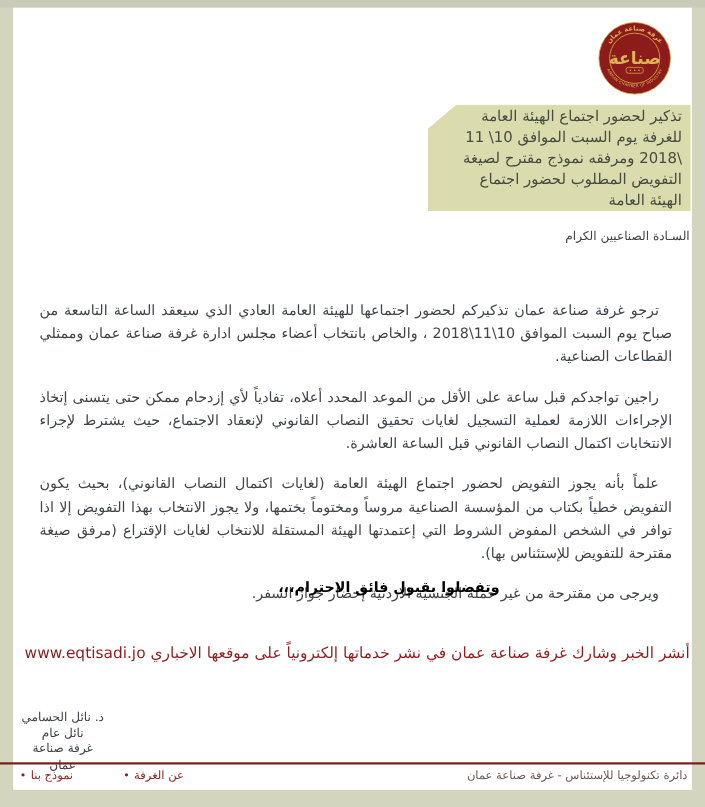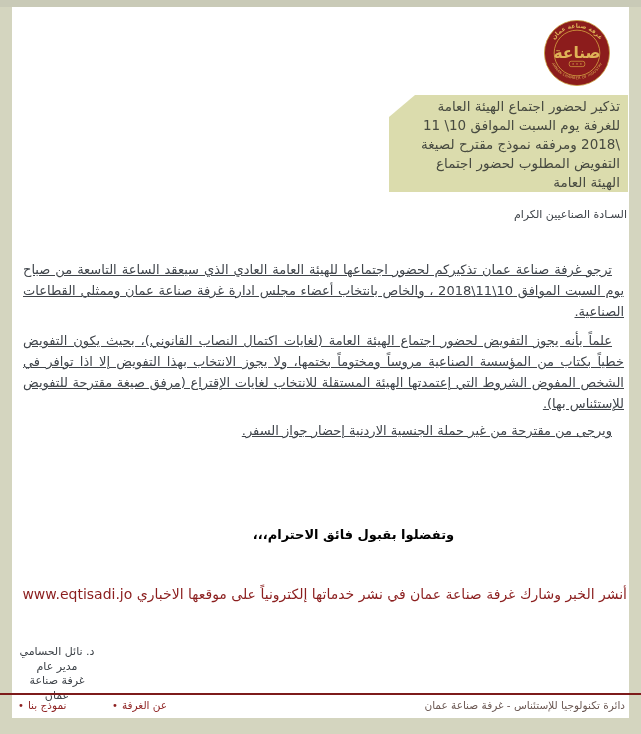--- a/index.html
+++ b/index.html
@@ -29,21 +29,21 @@
   .salutation{
     position:absolute;top:206px;right:14px;direction:rtl;text-align:right;
     font-size:11px;line-height:17px;color:#3d4248;margin-left:43px;
   }
   
   .letter-body{
     position:absolute;top:256px;right:14px;left:20px;
     direction:rtl;text-align:justify;text-justify:inter-word;
     font-size:13px;line-height:21px;color:#3f444a;
   }
-  .letter-body p{margin:3px;text-indent:12px;text-decoration:underline;}
+  .letter-body p{margin:16px;text-indent:12px;}
   .letter-body p.p1{margin-bottom:8px;}
   .letter-body p.p2{margin-bottom:8px;}
   .letter-body p.p3{margin-bottom:6px;}
   
   .closing{
     position:absolute;top:527px;left:86px;right:20px;direction:rtl;text-align:center;
     font-size:13px;font-weight:bold;color:#000000;
   }
   
   .share-line{
@@ -101,34 +101,35 @@
 التفويض المطلوب لحضور اجتماع
 الهيئة العامة</div>
 </div>
 
 <div class="salutation">
   <div>السـادة الصناعيين الكرام</div>
 </div>
 
 <div class="letter-body">
   <p class="p1">ترجو غرفة صناعة عمان تذكيركم لحضور اجتماعها للهيئة العامة العادي الذي سيعقد الساعة التاسعة من صباح يوم السبت الموافق 10\11\2018 ، والخاص بانتخاب أعضاء مجلس ادارة غرفة صناعة عمان وممثلي القطاعات الصناعية.</p>
+  <p class="p2">راجين تواجدكم قبل ساعة على الأقل من الموعد المحدد أعلاه، تفادياً لأي إزدحام ممكن حتى يتسنى إتخاذ الإجراءات اللازمة لعملية التسجيل لغايات تحقيق النصاب القانوني لإنعقاد الاجتماع، حيث يشترط لإجراء الانتخابات اكتمال النصاب القانوني قبل الساعة العاشرة.</p>
   <p class="p3">علماً بأنه يجوز التفويض لحضور اجتماع الهيئة العامة (لغايات اكتمال  النصاب القانوني)، بحيث يكون التفويض خطياً بكتاب من المؤسسة الصناعية مروساً ومختوماً بختمها، ولا يجوز الانتخاب بهذا التفويض إلا اذا توافر في الشخص المفوض الشروط التي إعتمدتها الهيئة المستقلة للانتخاب لغايات الإقتراع (مرفق صيغة مقترحة للتفويض للإستئناس بها).</p>
   <p class="p4">ويرجى من مقترحة من غير حملة الجنسية الاردنية إحضار جواز السفر.</p>
 </div>
 
 <div class="closing">وتفضلوا بقبول فائق الاحترام،،،</div>
 
 <div class="share-line">
   <span>أنشر الخبر وشارك غرفة صناعة عمان في نشر خدماتها إلكترونياً على موقعها الاخباري</span>
   <a href="#">www.eqtisadi.jo</a>
 </div>
 
 <div class="signature">
   <div>د. نائل الحسامي</div>
-  <div>مدير عام</div>
+  <div>نائل عام</div>
   <div>غرفة صناعة عمان</div>
 </div>
 
 <div class="divider"></div>
 
 <div class="footer-item footer-dept">دائرة تكنولوجيا للإستئناس - غرفة صناعة عمان</div>
 
 <div class="footer-item footer-link footer-about">
   <span class="bullet">•</span>
   <span>عن الغرفة</span>

